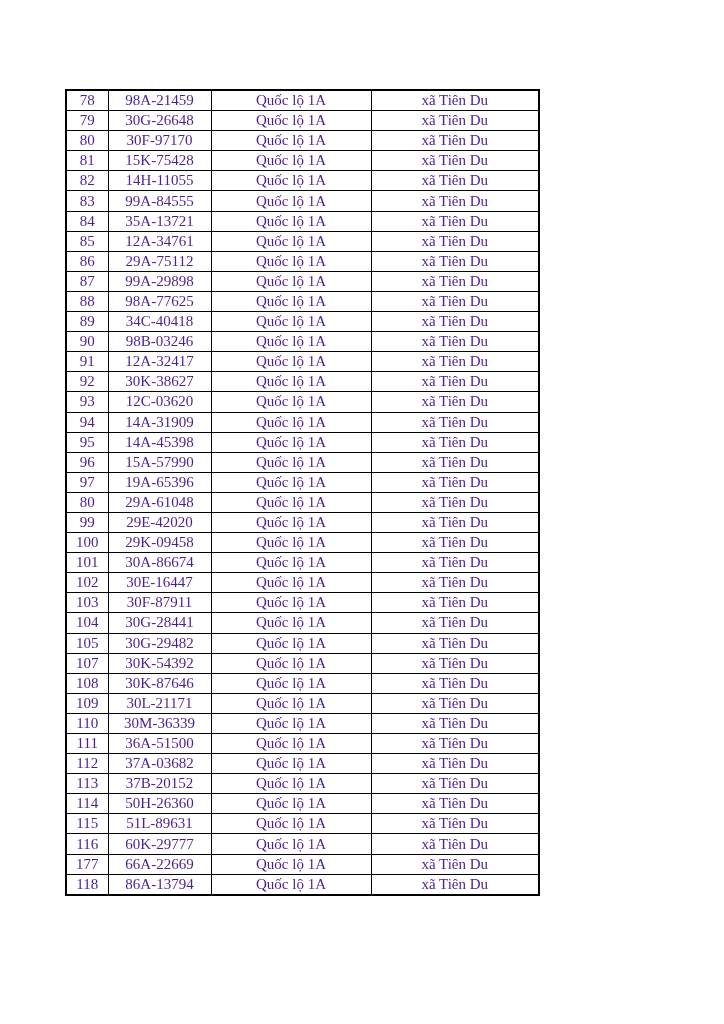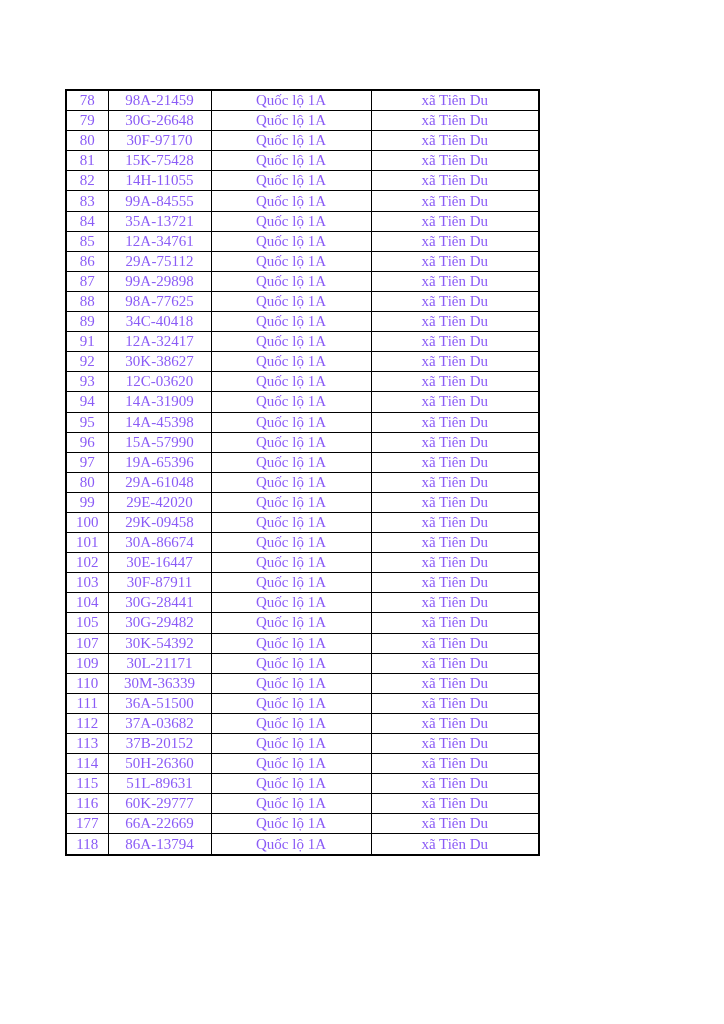--- a/index.html
+++ b/index.html
@@ -6,21 +6,21 @@
     margin: 0;
     padding: 0;
     background: #ffffff;
   }
   .page {
     position: relative;
     width: 724px;
     height: 1024px;
     background: #ffffff;
     font-family: "Liberation Serif", "DejaVu Serif", serif;
-    color: #8b5cf6;
+    color: #4c1d95;
     overflow: hidden;
   }
   table.doc-table {
     position: absolute;
     left: 65px;
     top: 89px;
     width: 473px;
     border-collapse: collapse;
     table-layout: fixed;
     font-size: 15px;
@@ -119,20 +119,26 @@
       <td>Quốc lộ 1A</td>
       <td>xã Tiên Du</td>
     </tr>
         <tr>
       <td>89</td>
       <td>34C-40418</td>
       <td>Quốc lộ 1A</td>
       <td>xã Tiên Du</td>
     </tr>
         <tr>
+      <td>90</td>
+      <td>98B-03246</td>
+      <td>Quốc lộ 1A</td>
+      <td>xã Tiên Du</td>
+    </tr>
+        <tr>
       <td>91</td>
       <td>12A-32417</td>
       <td>Quốc lộ 1A</td>
       <td>xã Tiên Du</td>
     </tr>
         <tr>
       <td>92</td>
       <td>30K-38627</td>
       <td>Quốc lộ 1A</td>
       <td>xã Tiên Du</td>
@@ -211,20 +217,26 @@
     </tr>
         <tr>
       <td>105</td>
       <td>30G-29482</td>
       <td>Quốc lộ 1A</td>
       <td>xã Tiên Du</td>
     </tr>
         <tr>
       <td>107</td>
       <td>30K-54392</td>
+      <td>Quốc lộ 1A</td>
+      <td>xã Tiên Du</td>
+    </tr>
+        <tr>
+      <td>108</td>
+      <td>30K-87646</td>
       <td>Quốc lộ 1A</td>
       <td>xã Tiên Du</td>
     </tr>
         <tr>
       <td>109</td>
       <td>30L-21171</td>
       <td>Quốc lộ 1A</td>
       <td>xã Tiên Du</td>
     </tr>
         <tr>

